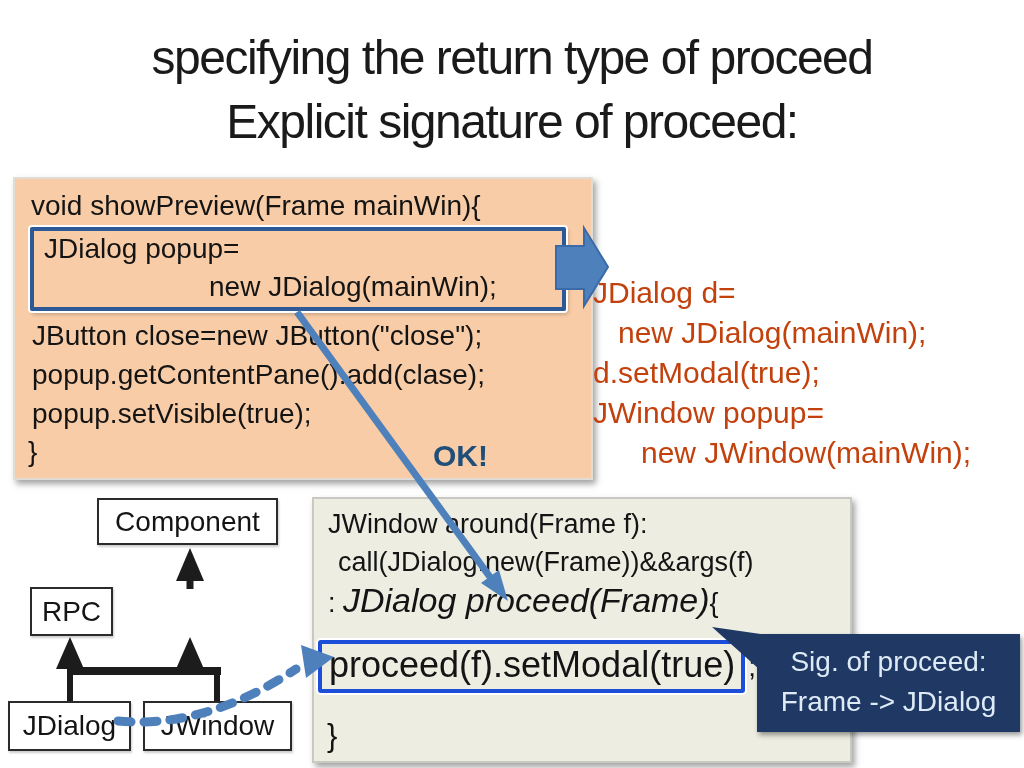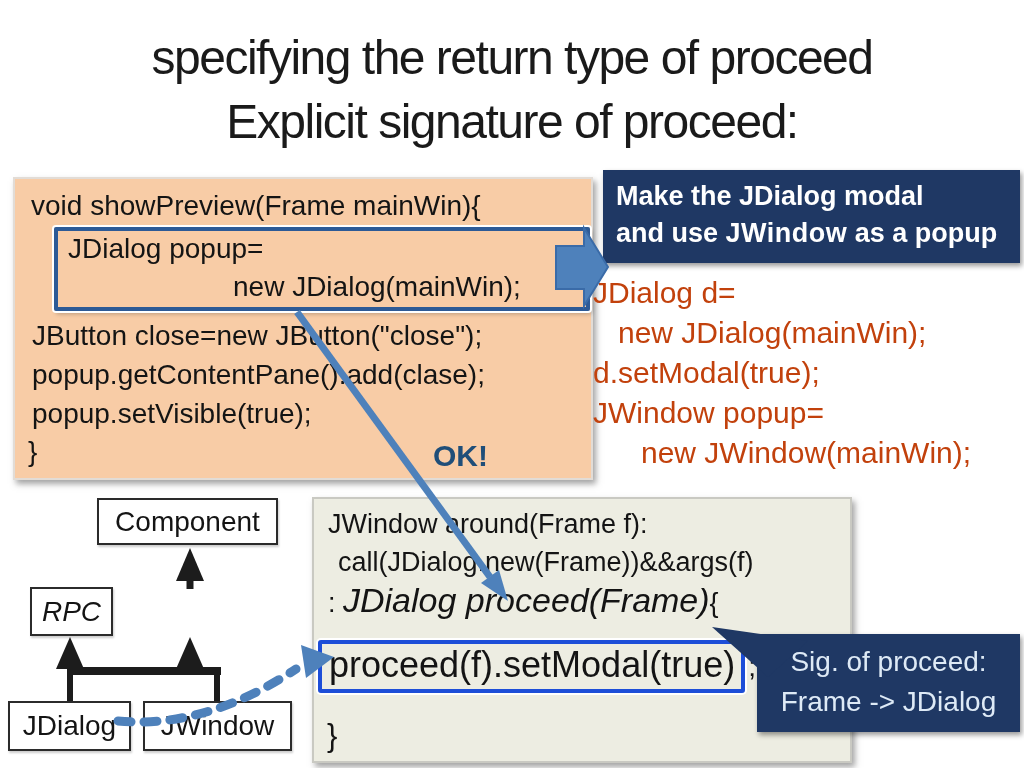--- a/index.html
+++ b/index.html
@@ -10,36 +10,36 @@
   
   .title{position:absolute;top:26px;left:0;right:0;text-align:center;
          font-size:48px;line-height:64px;letter-spacing:-1.5px;color:#1a1a1a;}
   
   .peach{position:absolute;left:13px;top:177px;width:580px;height:303px;
          background:#F8CCA6;border:2px solid #e2dcd6;box-sizing:border-box;
          box-shadow:3px 4px 6px rgba(90,90,90,.55);}
   .cl{position:absolute;font-size:28px;white-space:pre;color:#141414;}
   .hlbox{position:absolute;left:15px;top:48px;width:536px;height:84px;
          border:4px solid #2d5a96;box-sizing:border-box;border-radius:2px;
-         box-shadow:0 0 0 2px #ffffff,2px 3px 4px rgba(0,0,0,.25);margin-left:24px;}
+         box-shadow:0 0 0 2px #ffffff,2px 3px 4px rgba(0,0,0,.25);}
   .oklab{position:absolute;left:418px;top:260px;font-size:30px;font-weight:700;color:#1F4E79;}
   
   .navytop{position:absolute;left:603px;top:170px;width:417px;height:93px;
            background:#1F3864;color:#ffffff;box-sizing:border-box;
            padding:8px 0 0 13px;font-size:27px;font-weight:700;line-height:37px;
            box-shadow:2px 3px 5px rgba(0,0,0,.4);}
   .navytop .xb{font-weight:900;letter-spacing:.5px;}
   
   .rcode{position:absolute;left:593px;top:276px;width:431px;height:200px;}
   .rl{position:absolute;font-size:30px;white-space:pre;color:#c2410c;}
   
   .dbox{position:absolute;background:#ffffff;border:2px solid #2b2b2b;box-sizing:border-box;
         display:flex;align-items:center;justify-content:center;font-size:28px;
         box-shadow:1px 2px 2px rgba(0,0,0,.2);}
-  .it{font-style:italic;}
+  .it{}
   
   .graybox{position:absolute;left:312px;top:497px;width:540px;height:266px;
            background:#EDEDE2;border:2px solid #c9c9c2;box-sizing:border-box;
            box-shadow:3px 4px 6px rgba(90,90,90,.55);}
   .gl{position:absolute;font-size:27px;white-space:pre;color:#141414;}
   .gl .big{font-size:34px;font-style:italic;}
   .prow{position:absolute;left:4px;top:141px;display:flex;align-items:center;}
   .pbox{border:4px solid #1d4ed8;border-radius:3px;box-shadow:0 0 0 2px #ffffff;
         padding:0 6px 3px 7px;font-size:36px;white-space:pre;background:transparent;}
   .psemi{font-size:28px;margin-left:3px;}
@@ -67,24 +67,20 @@
       <span class="cl" style="left:10px;top:2px">JDialog popup=</span>
       <span class="cl" style="left:175px;top:40px">new JDialog(mainWin);</span>
     </div>
     <span class="cl" style="left:17px;top:141px">JButton close=new JButton("close");</span>
     <span class="cl" style="left:17px;top:180px">popup.getContentPane().add(clase);</span>
     <span class="cl" style="left:17px;top:219px">popup.setVisible(true);</span>
     <span class="cl" style="left:13px;top:257px">}</span>
     <span class="oklab">OK!</span>
   </div>
 
-  <div class="navytop">
-    <div>Make the JDialog modal</div>
-    <div><span>and use </span><span class="xb">JWindow</span><span> as a popup</span></div>
-  </div>
 
   <div class="rcode">
     <span class="rl" style="left:0;top:0">JDialog d=</span>
     <span class="rl" style="left:25px;top:40px">new JDialog(mainWin);</span>
     <span class="rl" style="left:0;top:80px">d.setModal(true);</span>
     <span class="rl" style="left:0;top:120px">JWindow popup=</span>
     <span class="rl" style="left:48px;top:160px">new JWindow(mainWin);</span>
   </div>
 
   <div class="dbox" style="left:97px;top:498px;width:181px;height:47px">Component</div>

